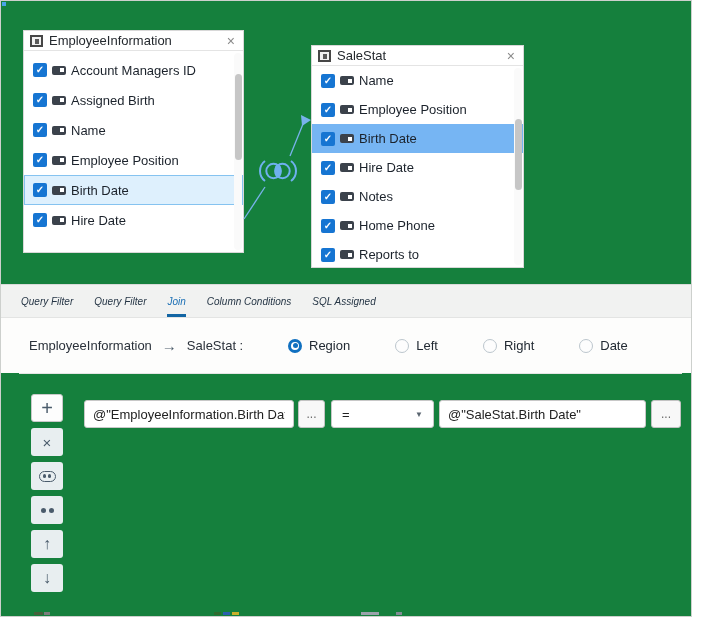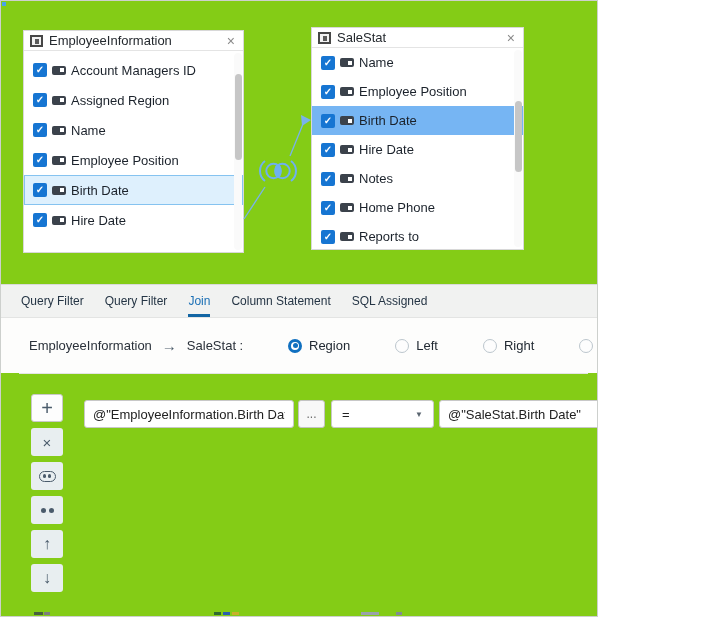--- a/index.html
+++ b/index.html
@@ -1,24 +1,24 @@
 <!DOCTYPE html>
 <html><head>
 <meta charset="utf-8">
 <style>
   * { margin:0; padding:0; box-sizing:border-box; }
   body { font-family:"Liberation Sans", sans-serif; background:#fff; }
-  .stage { position:relative; width:598px; height:617px; background:#84cc16;
+  .stage { position:relative; width:692px; height:617px; background:#15803d;
            border:1px solid #cdd0cd; overflow:hidden; }
   .corner-accent { position:absolute; left:1px; top:1px; width:4px; height:4px; background:#4aa3e8; }
 
   
   .panel { position:absolute; background:#fff; border:1px solid #d8d8d8; }
   .panel-left  { left:22px;  top:29px; width:221px; height:223px; }
-  .panel-right { left:310px; top:26px; width:213px; height:223px; }
+  .panel-right { left:310px; top:44px; width:213px; height:223px; }
   .panel-header { height:20px; display:flex; align-items:center; gap:6px;
                   padding:0 6px; background:#fff; border-bottom:1px solid #e4e4e4; }
   .tbl-icon { width:13px; height:12px; background:#474747; position:relative; flex:0 0 auto; }
   .tbl-icon::after { content:''; position:absolute; left:2px; top:2px; right:2px; bottom:2px; background:#f2f2f2; }
   .tbl-icon::before { content:''; position:absolute; left:5px; top:4px; width:4px; height:5px; background:#5a5a5a; z-index:1; }
   .panel-title { font-size:13px; color:#24292e; white-space:nowrap; overflow:hidden; }
   .panel-close { margin-left:auto; color:#8a8a8a; font-size:14px; line-height:1; cursor:pointer; padding:0 2px; }
   .panel-body { position:relative; height:201px; overflow:hidden; }
   .panel-left .panel-body { padding-top:4px; }
   .field-row { height:30px; display:flex; align-items:center; gap:5px; padding-left:9px; cursor:pointer; }
@@ -36,21 +36,21 @@
   .panel-left  .vscroll-thumb { top:23px; height:86px; }
   .panel-right .vscroll-thumb { top:53px; height:71px; }
 
   
   .connector-svg { position:absolute; left:0; top:0; width:706px; height:283px; pointer-events:none; }
 
   
   .tabbar { position:absolute; left:0; top:283px; width:100%; height:34px; background:#f1f2f1;
             border-top:1px solid #d9dad9; border-bottom:1px solid #e3e4e3;
             display:flex; align-items:stretch; gap:21px; padding-left:20px; }
-  .tab { position:relative; display:flex; align-items:center; font-size:12px; color:#253545; cursor:pointer; }
+  .tab { position:relative; display:flex; align-items:center; font-size:10px; color:#253545; cursor:pointer;font-style:italic; }
   .tab.active { color:#1b6fb5; }
   .tab.active::after { content:''; position:absolute; left:0; right:0; bottom:0; height:3px; background:#1265a3; }
 
   
   .join-bar { position:absolute; left:0; top:317px; width:100%; height:55px; background:#fdfdfc; }
   .join-tables { position:absolute; left:28px; top:0; height:55px; display:flex; align-items:center; gap:10px; }
   .join-table-name { font-size:13px; color:#2a313a; }
   .join-arrow { font-size:15px; color:#4a5a68; }
   .join-types { position:absolute; left:287px; top:0; height:55px; display:flex; align-items:center; gap:45px; }
   .join-type { display:flex; align-items:center; gap:7px; cursor:pointer; }
@@ -110,21 +110,21 @@
 
         <div class="field-row">
           <span class="checkbox"></span>
           <span class="field-icon"></span>
           <span class="field-label">Account Managers ID</span>
         </div>
 
         <div class="field-row">
           <span class="checkbox"></span>
           <span class="field-icon"></span>
-          <span class="field-label">Assigned Region</span>
+          <span class="field-label">Assigned Birth</span>
         </div>
 
         <div class="field-row">
           <span class="checkbox"></span>
           <span class="field-icon"></span>
           <span class="field-label">Name</span>
         </div>
 
         <div class="field-row">
           <span class="checkbox"></span>
@@ -225,21 +225,21 @@
 
       <div class="tab">
         <span>Query Filter</span>
       </div>
 
       <div class="tab active">
         <span>Join</span>
       </div>
 
       <div class="tab">
-        <span>Column Statement</span>
+        <span>Column Conditions</span>
       </div>
 
       <div class="tab">
         <span>SQL Assigned</span>
       </div>
 
   </div>
 
   <div class="join-bar">
     <div class="join-tables">
@@ -259,21 +259,21 @@
           <span class="join-type-label">Left</span>
         </div>
 
         <div class="join-type">
           <span class="radio"></span>
           <span class="join-type-label">Right</span>
         </div>
 
         <div class="join-type">
           <span class="radio"></span>
-          <span class="join-type-label">Hire</span>
+          <span class="join-type-label">Date</span>
         </div>
 
     </div>
   </div>
   <div class="join-divider"></div>
 
   <button class="tool-btn add" style="top:393px">+</button>
   <button class="tool-btn remove" style="top:427px">×</button>
   <button class="tool-btn" style="top:461px">
     <span class="grp-icon">

